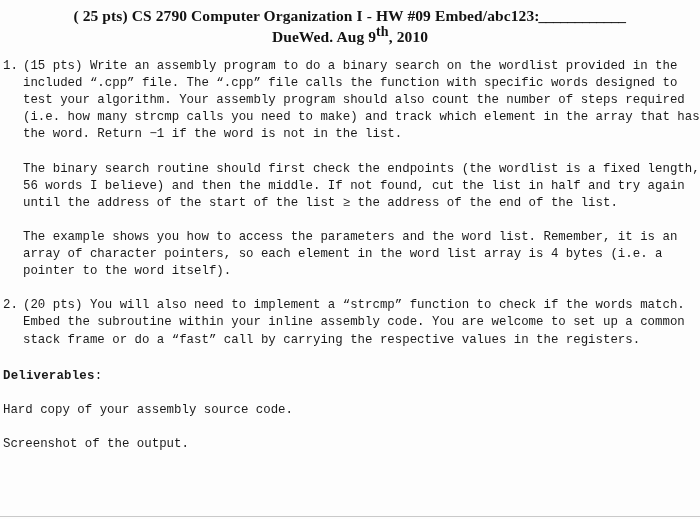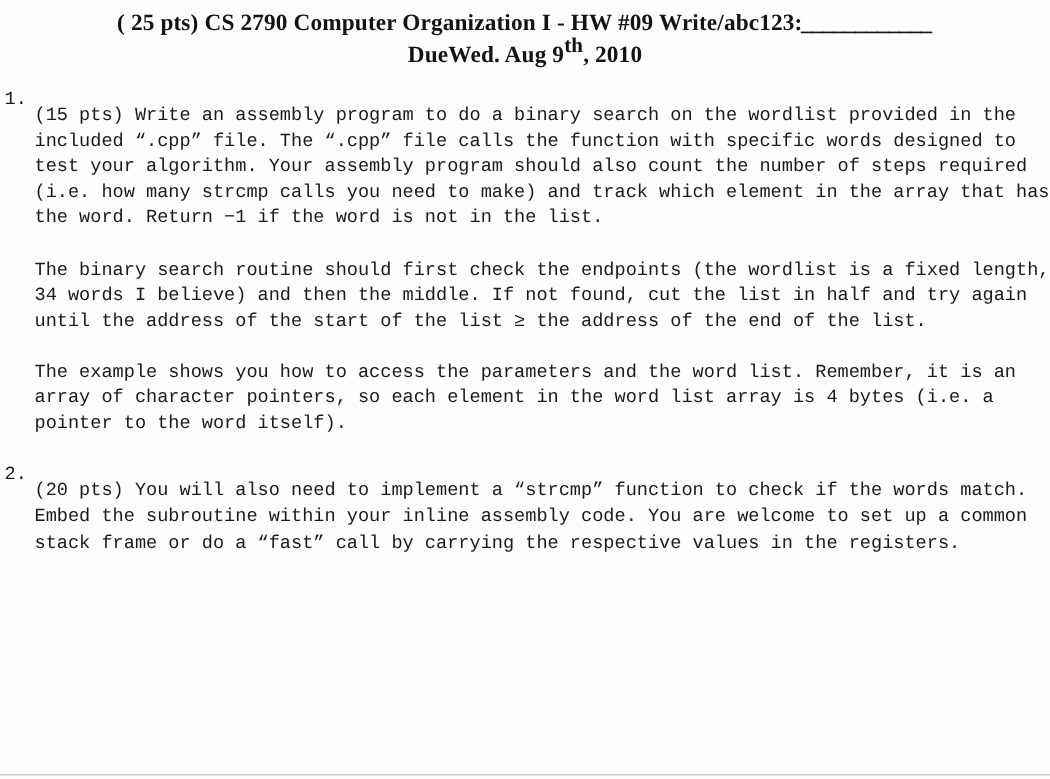--- a/index.html
+++ b/index.html
@@ -66,21 +66,20 @@
     padding-left: 3px;
   }
   .num-label {
     flex: 0 0 auto;
     width: 20px;
     white-space: pre;
   }
   .item-body {
     flex: 1 1 auto;
     min-width: 0;
-    margin-top: 11px;
   }
 
   .para {
     white-space: pre-wrap;
     word-break: normal;
   }
   .para + .para {
     margin-top: 17.1px;
   }
 
@@ -121,44 +120,49 @@
 <body>
 
 <div class="page">
 
   <div class="doc-header">
     <div class="header-line1">
       <span>( 25 pts)</span>
       <span>CS 2790 Computer Organization I</span>
       <span>-</span>
       <span>HW #09</span>
-      <span>Write/abc123:</span><span class="header-blank">____________</span>
+      <span>Embed/abc123:</span><span class="header-blank">____________</span>
     </div>
     <div class="header-line2">
       <span>DueWed. Aug 9</span><span class="sup">th</span><span>, 2010</span>
     </div>
   </div>
 
   <div class="body-area">
 
     <div class="num-item">
       <div class="num-label">1.</div>
       <div class="item-body">
         <div class="para">(15 pts) Write an assembly program to do a binary search on the wordlist provided in the included “.cpp” file. The “.cpp” file calls the function with specific words designed to test your algorithm. Your assembly program should also count the number of steps required (i.e. how many strcmp calls you need to make) and track which element in the array that has the word. Return −1 if the word is not in the list.</div>
-        <div class="para">The binary search routine should first check the endpoints (the wordlist is a fixed length, 34 words I believe) and then the middle. If not found, cut the list in half and try again until the address of the start of the list ≥ the address of the end of the list.</div>
+        <div class="para">The binary search routine should first check the endpoints (the wordlist is a fixed length, 56 words I believe) and then the middle. If not found, cut the list in half and try again until the address of the start of the list ≥ the address of the end of the list.</div>
         <div class="para">The example shows you how to access the parameters and the word list. Remember, it is an array of character pointers, so each element in the word list array is 4 bytes (i.e. a pointer to the word itself).</div>
       </div>
     </div>
 
     <div class="block-gap-lg"></div>
 
     <div class="num-item">
       <div class="num-label">2.</div>
       <div class="item-body">
         <div class="para">(20 pts) You will also need to implement a “strcmp” function to check if the words match. Embed the subroutine within your inline assembly code. You are welcome to set up a common stack frame or do a “fast” call by carrying the respective values in the registers.</div>
       </div>
     </div>
 
   </div>
 
+  <div class="deliverables-section">
+    <div class="deliverables-heading"><span>Deliverables</span><span class="colon">:</span></div>
+    <div class="deliverable-line">Hard copy of your assembly source code.</div>
+    <div class="deliverable-line">Screenshot of the output.</div>
+  </div>
 
   <div class="bottom-rule"></div>
 </div>
 
 </body></html>

